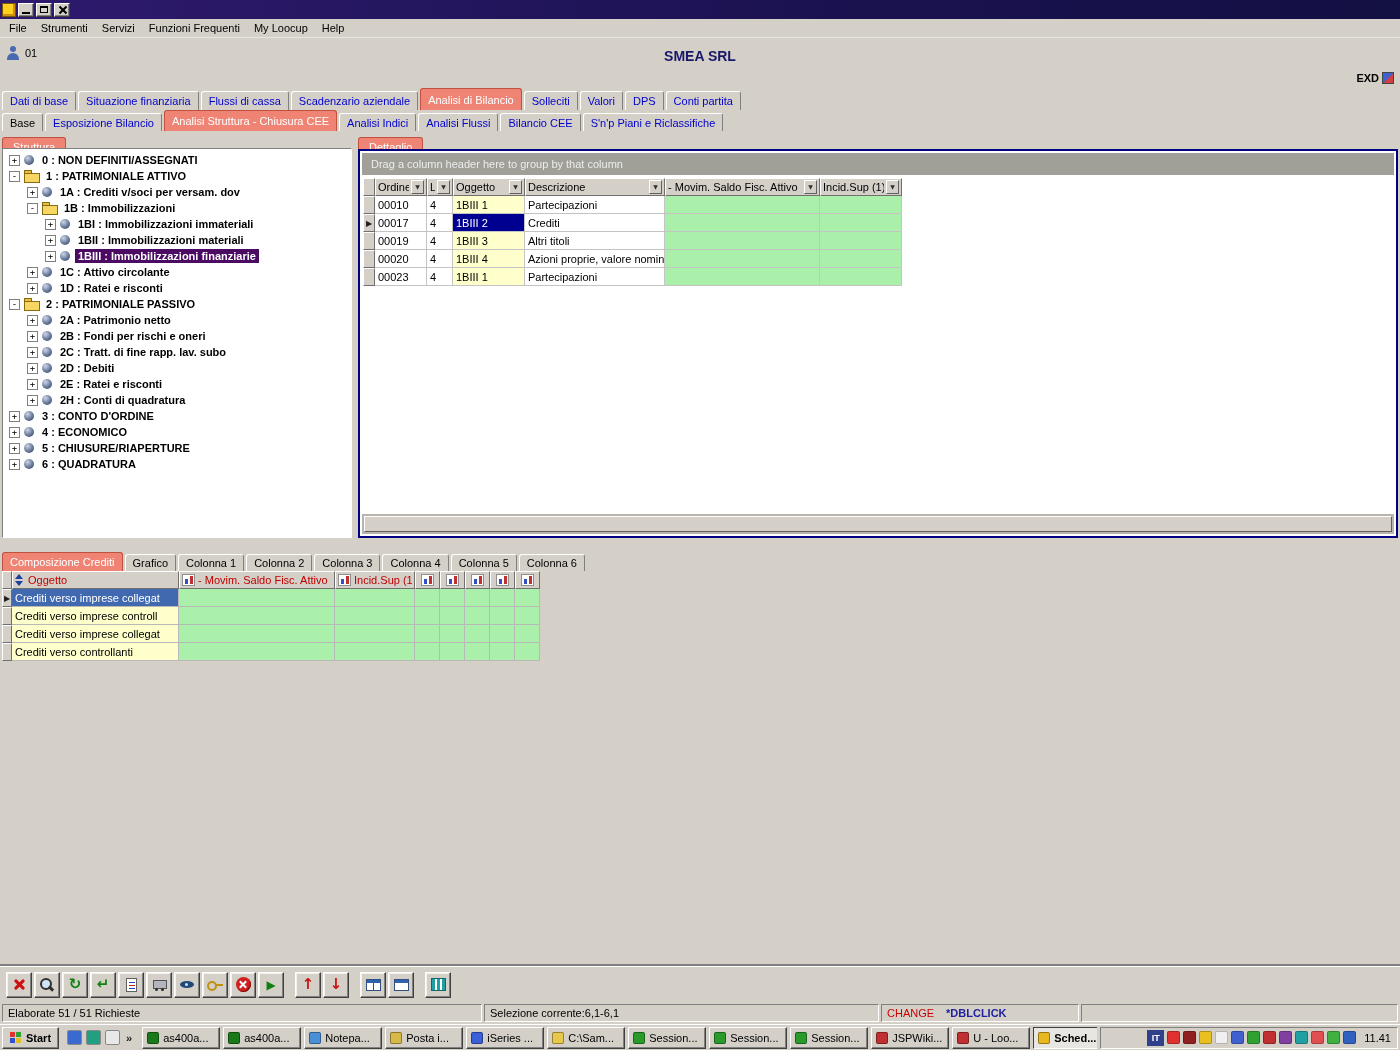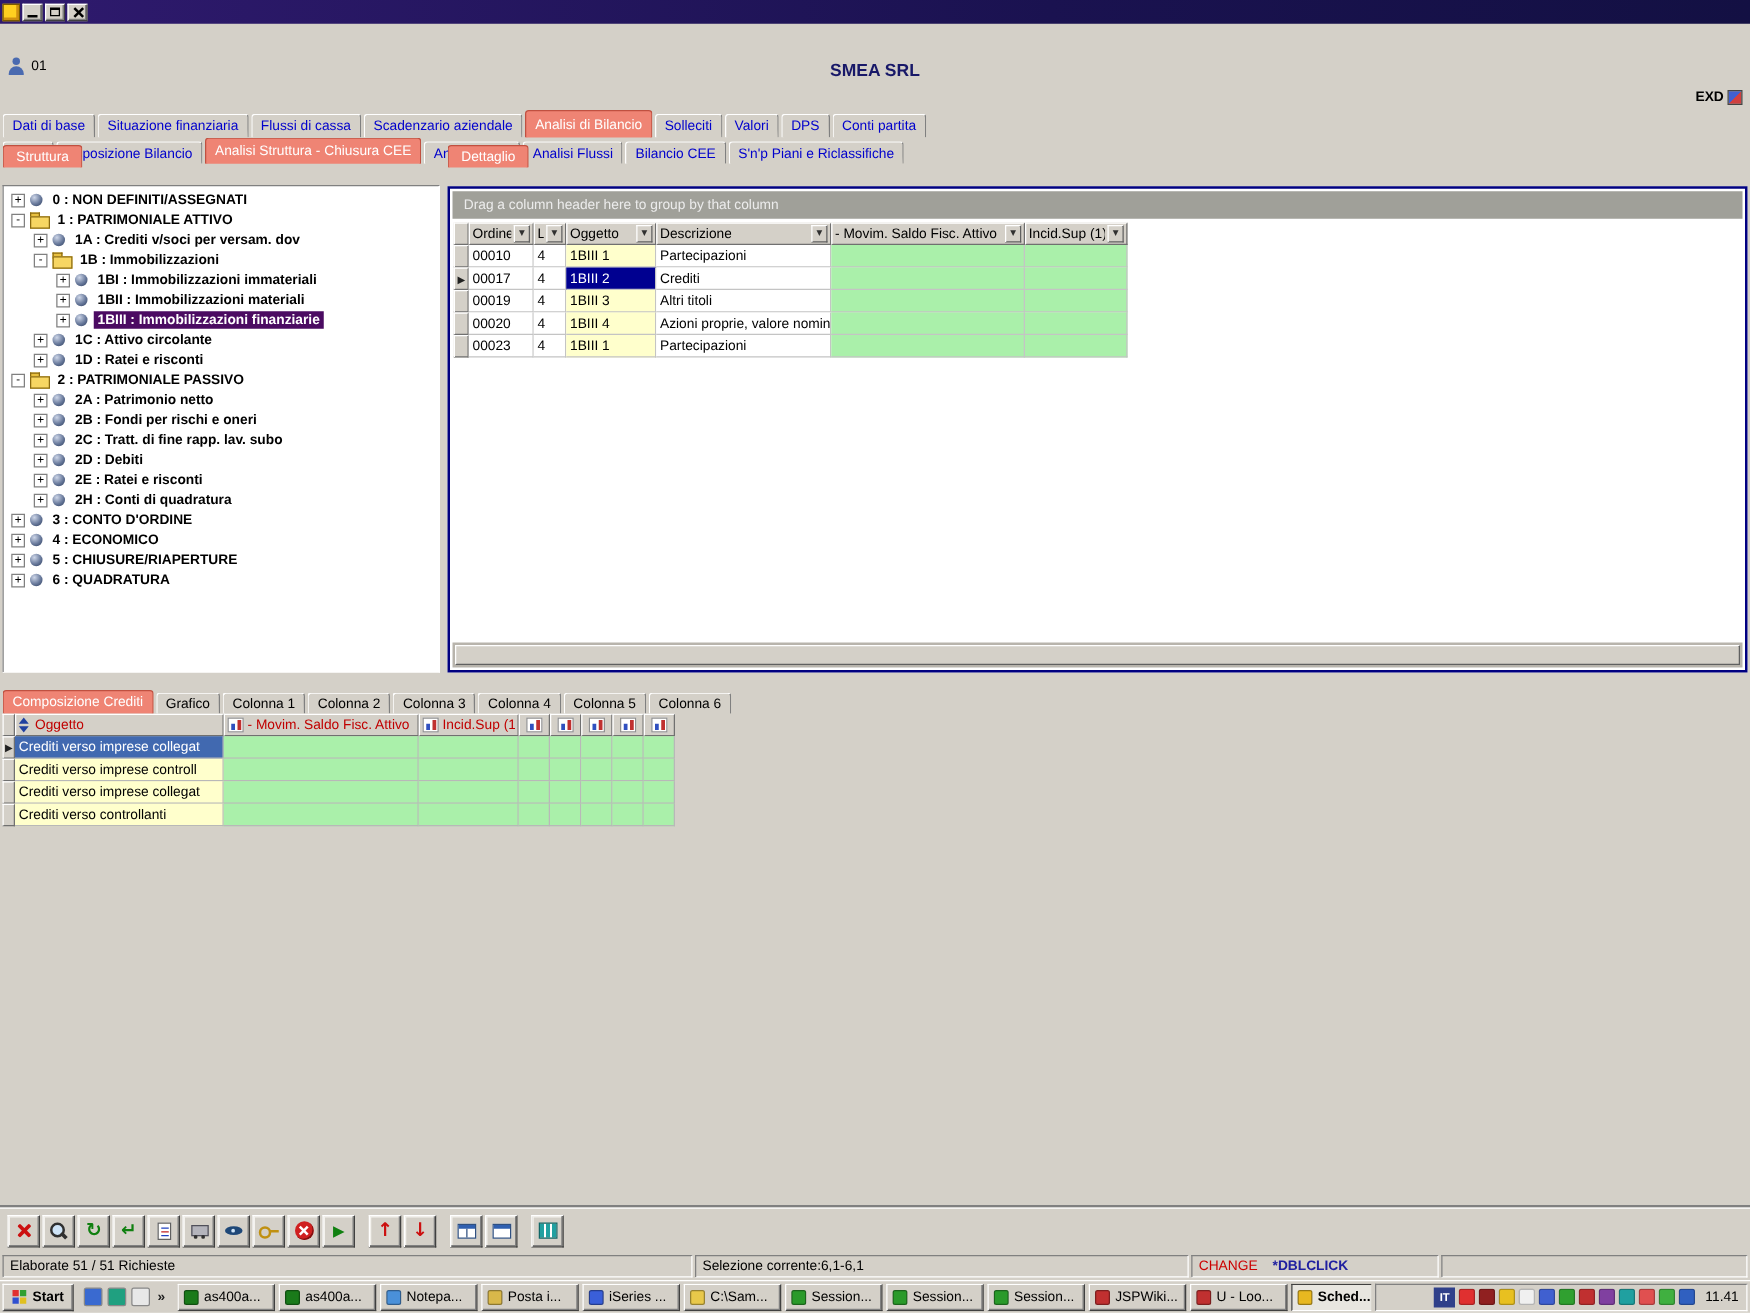--- a/index.html
+++ b/index.html
@@ -46,21 +46,21 @@
   .tabs3{top:552px;height:19px;}
   .tab{height:19px;margin-right:2px;padding:0 7px;display:flex;align-items:center;background:#d4d0c8;
     border:1px solid #808080;border-bottom:none;border-top-color:#fff;border-left-color:#fff;
     border-radius:3px 3px 0 0;color:#0000cc;cursor:pointer;}
   .tabs2 .tab{height:18px;}
   .tabs3 .tab{height:17px;}
   .tab.dark{color:#000;}
   .tab.selected{background:#ef8474;color:#fff !important;height:100%;border-color:#c05040;}
 
   
-  .minitab{position:absolute;top:116px;height:18px;padding:0 10px;background:#ef8474;color:#fff;
+  .minitab{position:absolute;top:137px;height:18px;padding:0 10px;background:#ef8474;color:#fff;
     display:flex;align-items:center;border:1px solid #c05040;border-bottom:none;border-radius:3px 3px 0 0;cursor:pointer;}
   .minitab-struttura{left:2px;}
   .minitab-dettaglio{left:358px;}
 
   
   .tree-panel{position:absolute;left:2px;top:148px;width:350px;height:390px;background:#fff;
     border:1px solid;border-color:#808080 #fff #fff #808080;overflow:hidden;padding-top:3px;}
   .tree-row{height:16px;display:flex;align-items:center;white-space:nowrap;}
   .expand{width:11px;height:11px;border:1px solid #808080;background:#fff;font-size:9px;line-height:9px;
     text-align:center;margin-right:4px;flex:none;font-family:"DejaVu Sans Mono",monospace;}
@@ -148,21 +148,21 @@
   .stop-icon::before{transform:rotate(45deg);} .stop-icon::after{transform:rotate(-45deg);}
   .window-split-icon,.window-icon{width:15px;height:12px;border:1px solid #305080;background:#fff;}
   .window-split-icon::before,.window-icon::before{content:"";position:absolute;left:0;top:0;right:0;height:3px;background:#3060b0;}
   .window-split-icon::after{content:"";position:absolute;left:6px;top:3px;bottom:0;width:1px;background:#305080;}
   .columns-icon{width:15px;height:13px;border:1px solid #106868;background:repeating-linear-gradient(to right,#20a0a0 0 3px,#fff 3px 5px);}
 
   
   .statusbar{position:absolute;left:0;top:1002px;width:1400px;height:22px;background:#d4d0c8;
     display:flex;gap:2px;padding:2px;}
   .sb{border:1px solid;border-color:#808080 #fff #fff #808080;display:flex;align-items:center;padding:0 5px;overflow:hidden;white-space:nowrap;}
-  .sb1{width:552px;} .sb2{width:395px;} .sb3{width:198px;gap:12px;} .sb4{flex:1;}
+  .sb1{width:480px;} .sb2{width:395px;} .sb3{width:198px;gap:12px;} .sb4{flex:1;}
   .mode{color:#cc0000;font-weight:normal;}
   .hint{color:#2020a0;font-weight:bold;}
 
   
   .taskbar{position:absolute;left:0;top:1024px;width:1400px;height:26px;background:#d4d0c8;
     border-top:1px solid #fff;display:flex;align-items:center;padding:0 2px;gap:3px;}
   .start-btn{height:22px;display:flex;align-items:center;gap:4px;padding:0 7px;font-weight:bold;
     background:#d4d0c8;border:1px solid;border-color:#fff #404040 #404040 #fff;box-shadow:inset -1px -1px 0 #808080;cursor:pointer;flex:none;}
   .winflag{position:relative;width:12px;height:12px;flex:none;}
   .winflag::before{content:"";position:absolute;left:0;top:0;width:5px;height:5px;background:#e03030;box-shadow:6px 0 0 #30a030;}
@@ -195,20 +195,28 @@
         <span class="wb-min"></span>
       </span>
     <span class="win-btn">
         <span class="wb-res"></span>
       </span>
     <span class="win-btn">
         <span class="wb-close"></span>
       </span>
   </div>
 
+  <div class="menubar" id="menubar">
+      <span class="menu-item">File</span>
+      <span class="menu-item">Strumenti</span>
+      <span class="menu-item">Servizi</span>
+      <span class="menu-item">Funzioni Frequenti</span>
+      <span class="menu-item">My Loocup</span>
+      <span class="menu-item">Help</span>
+    </div>
 
   <div class="appheader">
     <div class="user-badge">
       <span class="person-icon"></span>
       <span>01</span>
     </div>
     <div class="center-titles">
       <div class="page-subtitle">SMEA SRL</div>
     </div>
     <div class="exd">

